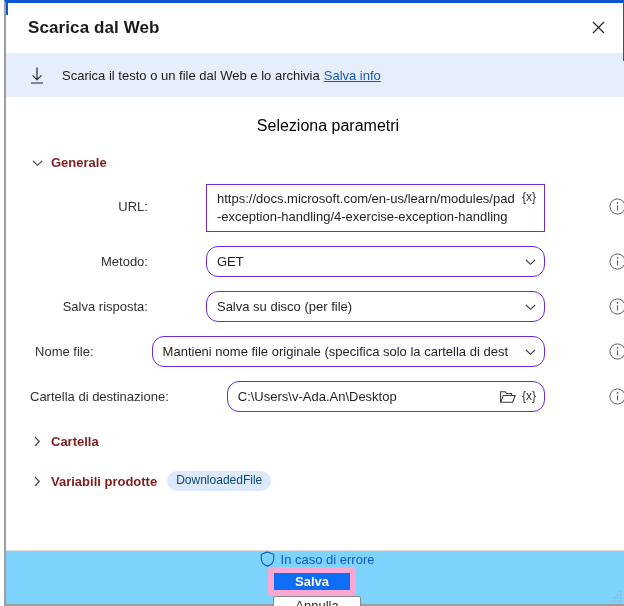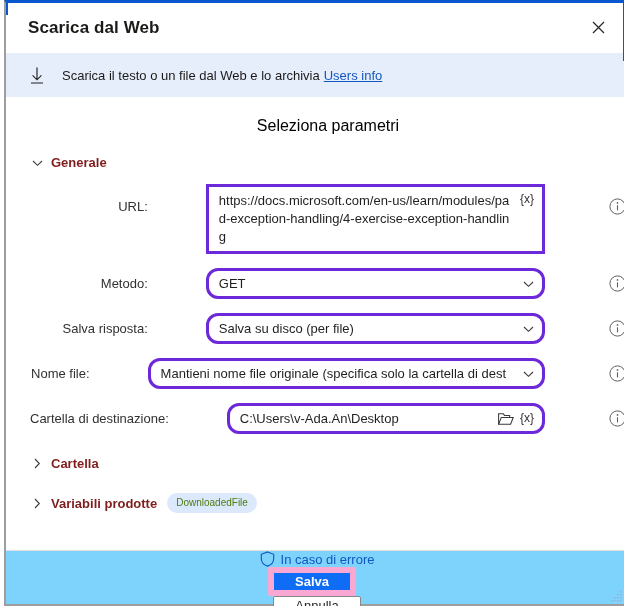--- a/index.html
+++ b/index.html
@@ -165,21 +165,21 @@
     font-size: 13px;
     color: #323130;
     line-height: 31px;
     white-space: nowrap;
   }
   .field-label.tall { line-height: 45px; }
 
   .ctrl {
     width: 402px;
     box-sizing: border-box;
-    border: 3px solid #6d28d9;
+    border: 1px solid #6d28d9;
     background: #ffffff;
     display: flex;
     align-items: flex-start;
     position: relative;
   }
   .ctrl.single { height: 31px; align-items: center; border-radius: 12px; }
   .ctrl.multi { min-height: 45px; }
 
   .ctrl-value {
     flex: 1;
@@ -242,24 +242,24 @@
     align-items: center;
     margin: 22px 0 0 24px;
     width: max-content;
     cursor: pointer;
   }
   .collapsed-group .group-label { font-weight: 600; }
 
   .var-badge {
     margin-left: 10px;
     background: #dce8fb;
-    color: #4d7c0f;
+    color: #0c4a6e;
     border-radius: 10px;
     padding: 3px 9px 4px 9px;
-    font-size: 10px;
+    font-size: 12px;
     cursor: pointer;
     line-height: 13px;
   }
 
   
   .footer {
     height: 54px;
     min-height: 54px;
     border-top: 1px solid #e1dfdd;
     background: #7dd3fc;
@@ -331,21 +331,21 @@
     </div>
   </div>
 
   <div class="banner">
     <span class="dl-icon">
       <svg width="14" height="17" viewBox="0 0 14 17" fill="none" xmlns="http://www.w3.org/2000/svg">
         <path d="M7 0.5 L7 12.5 M2.6 8.4 L7 12.8 L11.4 8.4 M1 16 L13 16" stroke="currentColor" stroke-width="1.15" fill="none"></path>
       </svg>
     </span>
     <span class="banner-text">Scarica il testo o un file dal Web e lo archivia</span>
-    <span class="banner-link">Users info</span>
+    <span class="banner-link">Salva info</span>
   </div>
 
   <div class="content">
 
     <div class="section-title">Seleziona parametri</div>
 
     <div class="group-header">
       <span class="chev">
         <svg width="11" height="8" viewBox="0 0 11 8" fill="none" xmlns="http://www.w3.org/2000/svg">
           <path d="M1 2 L5.5 6.3 L10 2" stroke="currentColor" stroke-width="1.15" fill="none"></path>

